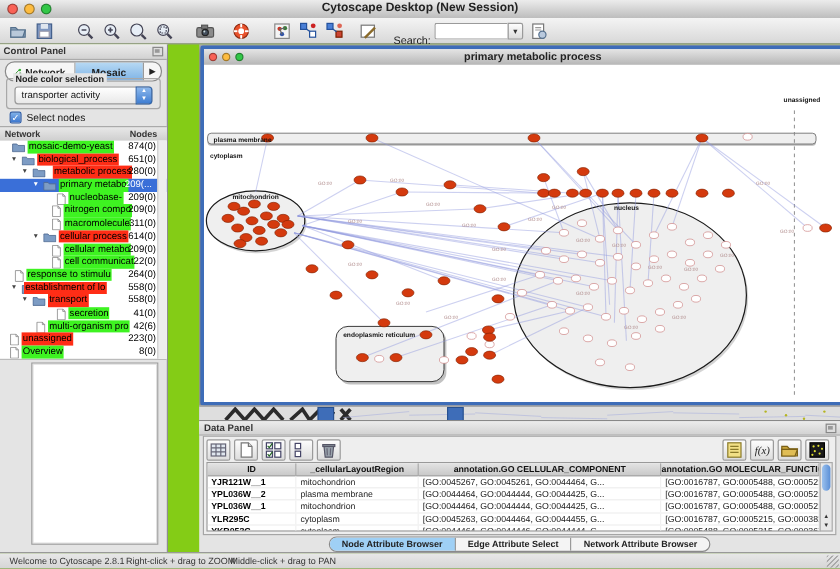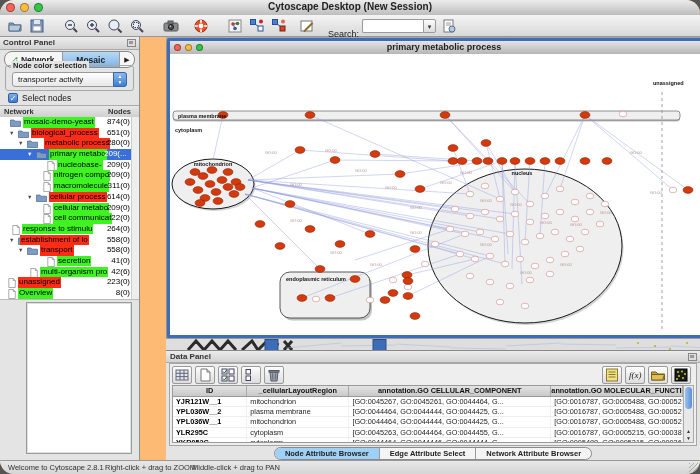--- a/index.html
+++ b/index.html
@@ -1,17 +1,17 @@
 <!DOCTYPE html>
 <html><head>
 <meta charset="utf-8">
 <style>
   html,body{margin:0;padding:0;background:#555;}
-  .app{position:relative;width:700px;height:474px;background:#fdba74;overflow:hidden;
-       font-family:"Liberation Sans","DejaVu Sans",sans-serif;color:#111;border-radius:14px;}
+  .app{position:relative;width:700px;height:474px;background:#84cc16;overflow:hidden;
+       font-family:"Liberation Sans","DejaVu Sans",sans-serif;color:#111;}
   
   .titlebar{position:absolute;top:0;left:0;right:0;height:15px;
      background:linear-gradient(#ececec,#bdbdbd);border-bottom:1px solid #8f8f8f;}
   .lights{position:absolute;left:6px;top:3px;display:flex;gap:5px;}
   .light{width:9px;height:9px;border-radius:50%;border:1px solid rgba(0,0,0,.35);box-sizing:border-box;}
   .lr{background:#f96256}.ly{background:#fdbc40}.lg{background:#33c748}
   .apptitle{position:absolute;left:0;right:0;top:1px;text-align:center;font-size:10px;font-weight:bold;color:#222;}
   
   .toolbar{position:absolute;top:15px;left:0;right:0;height:22px;
      background:linear-gradient(#f4f4f4,#d8d8d8);border-bottom:1px solid #979797;

